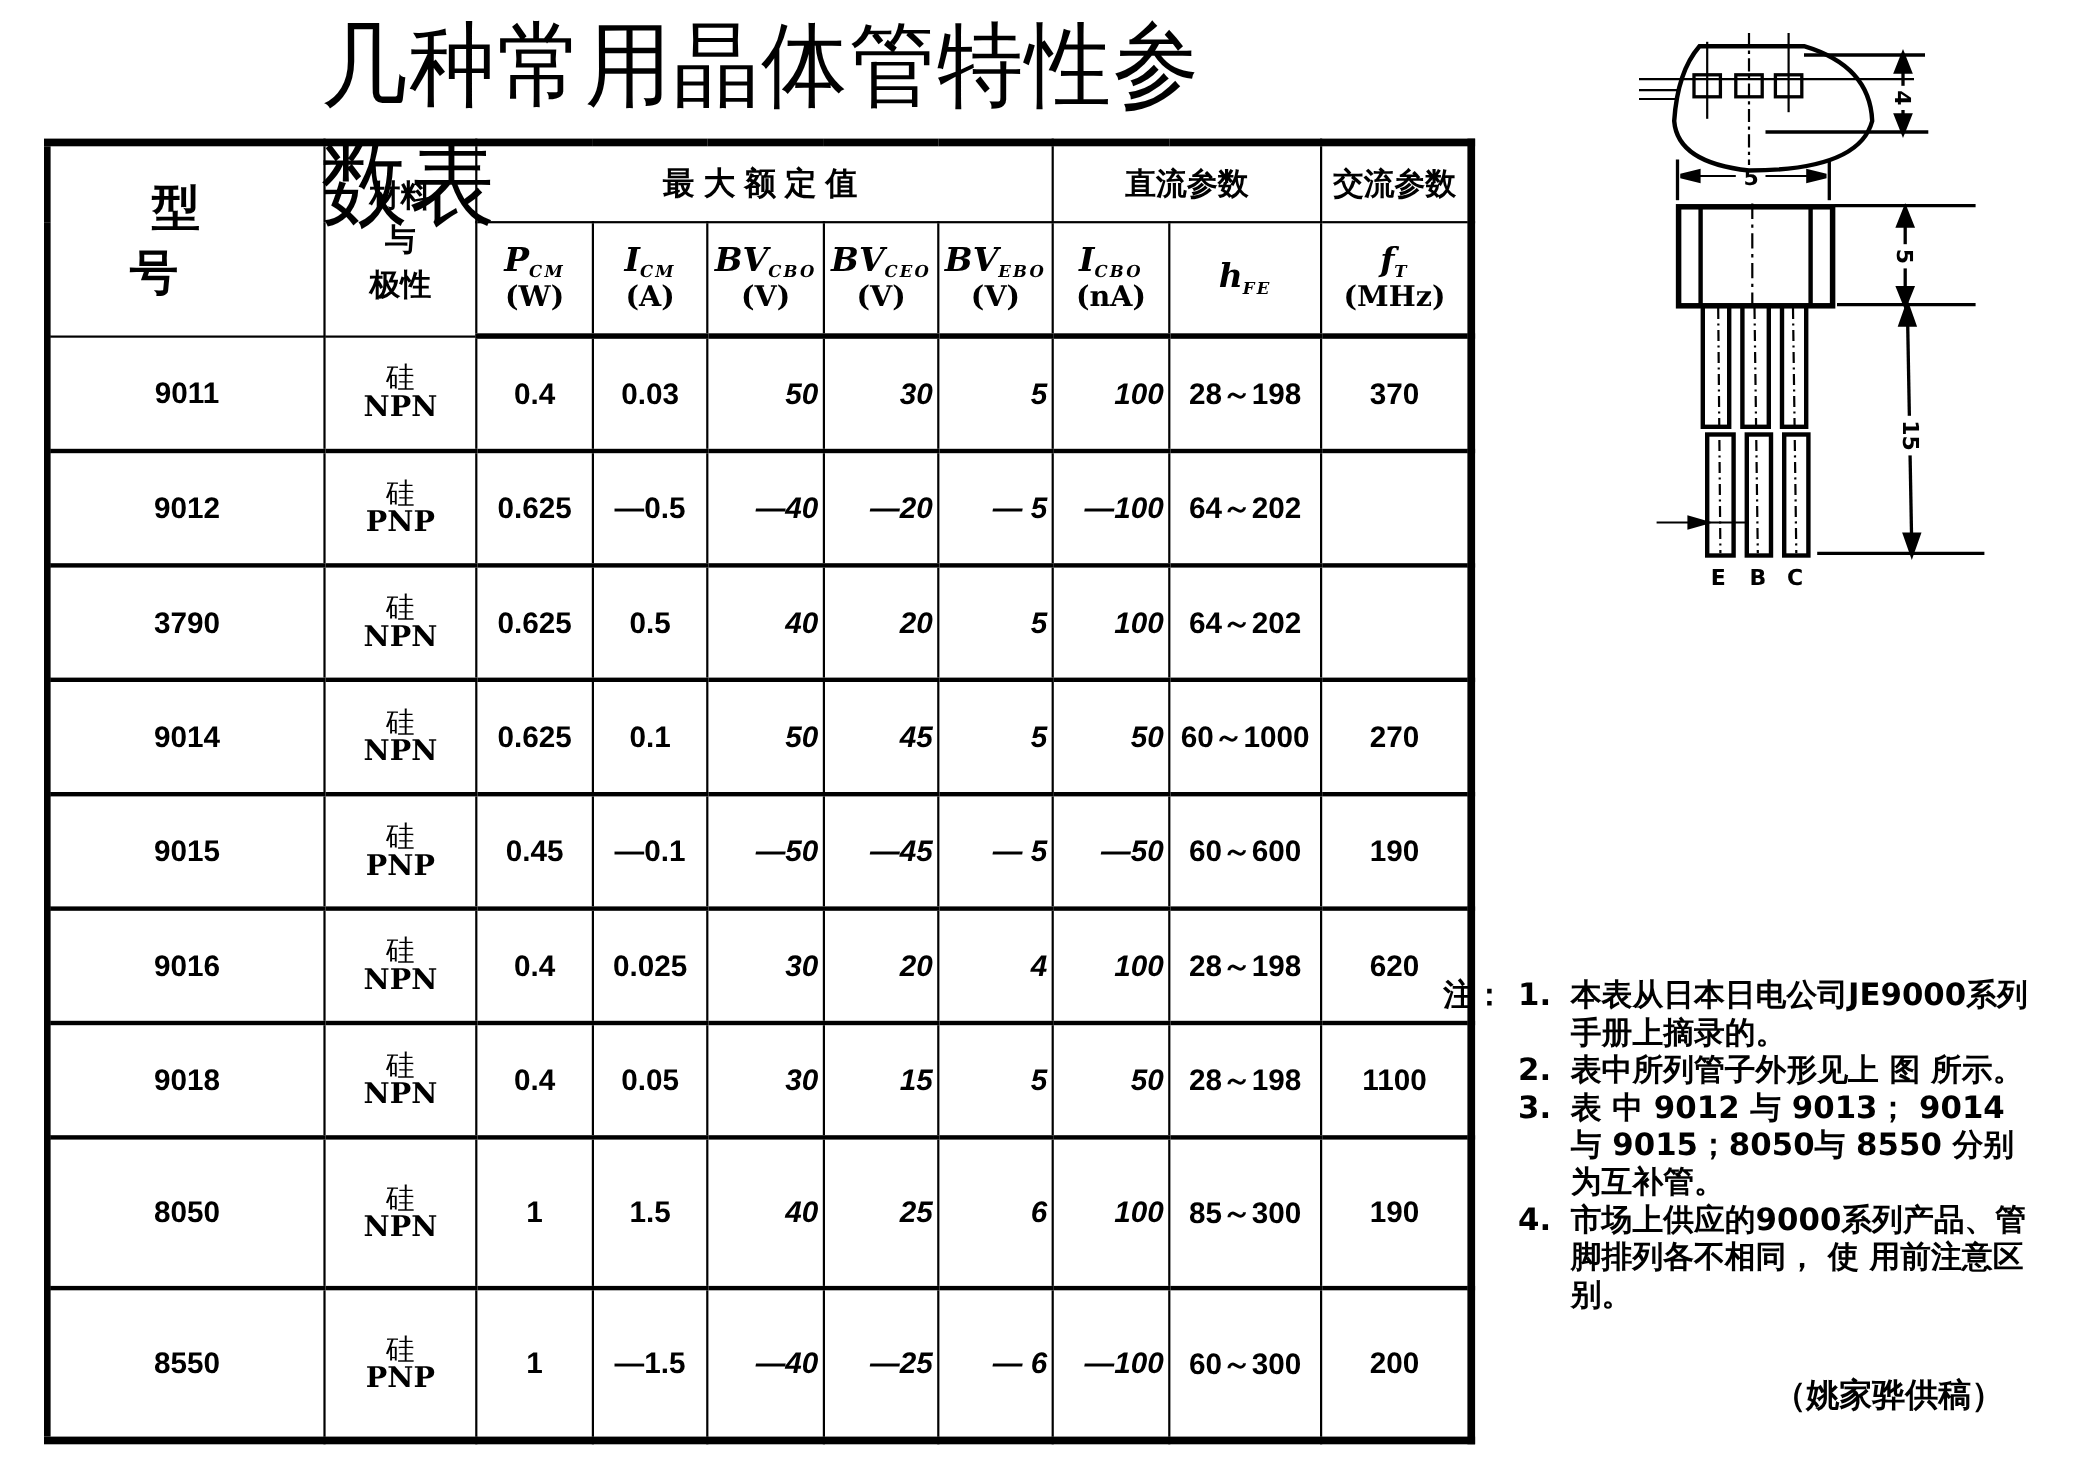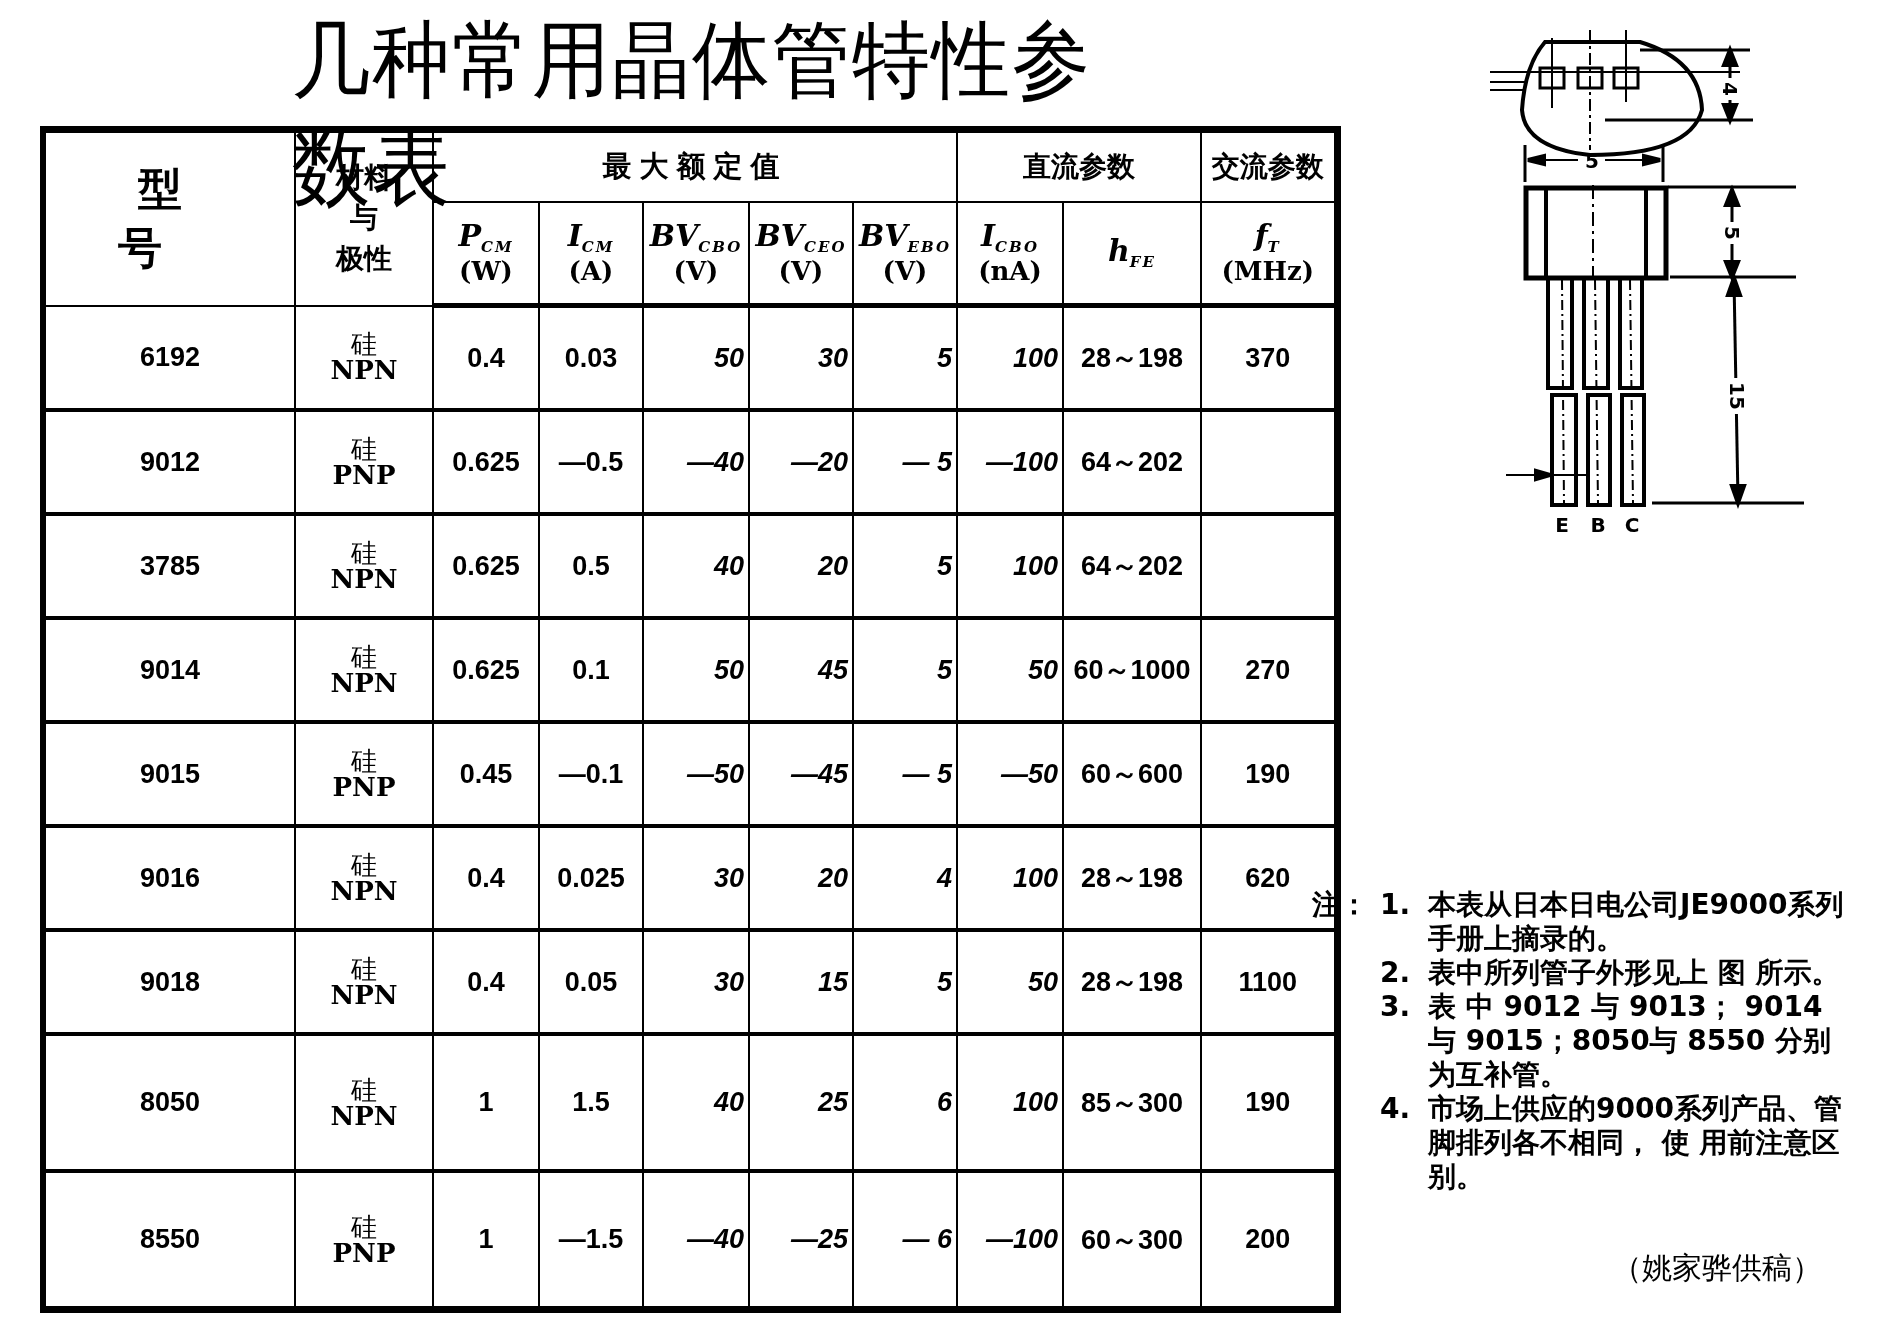--- a/index.html
+++ b/index.html
@@ -30,21 +30,21 @@
   .tbl td.r { text-align: right; padding-right: 4px; font-style: italic; }
   .tbl td.num { text-align: center; }
   .diagram { position: absolute; left: 1440px; top: 10px; width: 400px; height: 830px; }
   .notes { position: absolute; left: 1312px; top: 888px; width: 540px;
            font-family: "DejaVu Sans", sans-serif; font-weight: bold; font-size: 28px; line-height: 34px; }
   .note-row { display: flex; }
   .note-prefix { width: 68px; flex: none; }
   .note-num { width: 48px; flex: none; text-align: left; }
   .note-text { flex: 1; }
   .credit { position: absolute; left: 1612px; top: 1248px; font-family: "DejaVu Sans", sans-serif;
-            font-weight: normal; font-size: 30px; }
+            font-weight: bold; font-size: 30px; }
 </style>
 </head>
 <body>
 
 <div class="title">几种常用晶体管特性参数表</div>
 
 <table class="tbl">
   <colgroup>
     <col style="width:196px">
       <col style="width:138px">
@@ -99,21 +99,21 @@
           <div></div>
         </th>
         <th class="sub">
           <div><span class="sym">f</span><span class="subs">T</span></div>
           <div>(MHz)</div>
         </th>
       </tr>
   </tbody>
     <tbody id="tbody">
       <tr>
-        <td class="model num">6192</td>
+        <td class="model num">9011</td>
         <td class="mat"><span class="si">硅</span><span>NPN</span></td>
         <td class="num">0.4</td>
         <td class="num">0.03</td>
         <td class="r">50</td>
         <td class="r">30</td>
         <td class="r">5</td>
         <td class="r">100</td>
         <td class="num">28～198</td>
         <td class="num">370</td>
       </tr>
@@ -123,21 +123,21 @@
         <td class="num">0.625</td>
         <td class="num">—0.5</td>
         <td class="r">—40</td>
         <td class="r">—20</td>
         <td class="r">— 5</td>
         <td class="r">—100</td>
         <td class="num">64～202</td>
         <td class="num"></td>
       </tr>
       <tr>
-        <td class="model num">3785</td>
+        <td class="model num">3790</td>
         <td class="mat"><span class="si">硅</span><span>NPN</span></td>
         <td class="num">0.625</td>
         <td class="num">0.5</td>
         <td class="r">40</td>
         <td class="r">20</td>
         <td class="r">5</td>
         <td class="r">100</td>
         <td class="num">64～202</td>
         <td class="num"></td>
       </tr>

